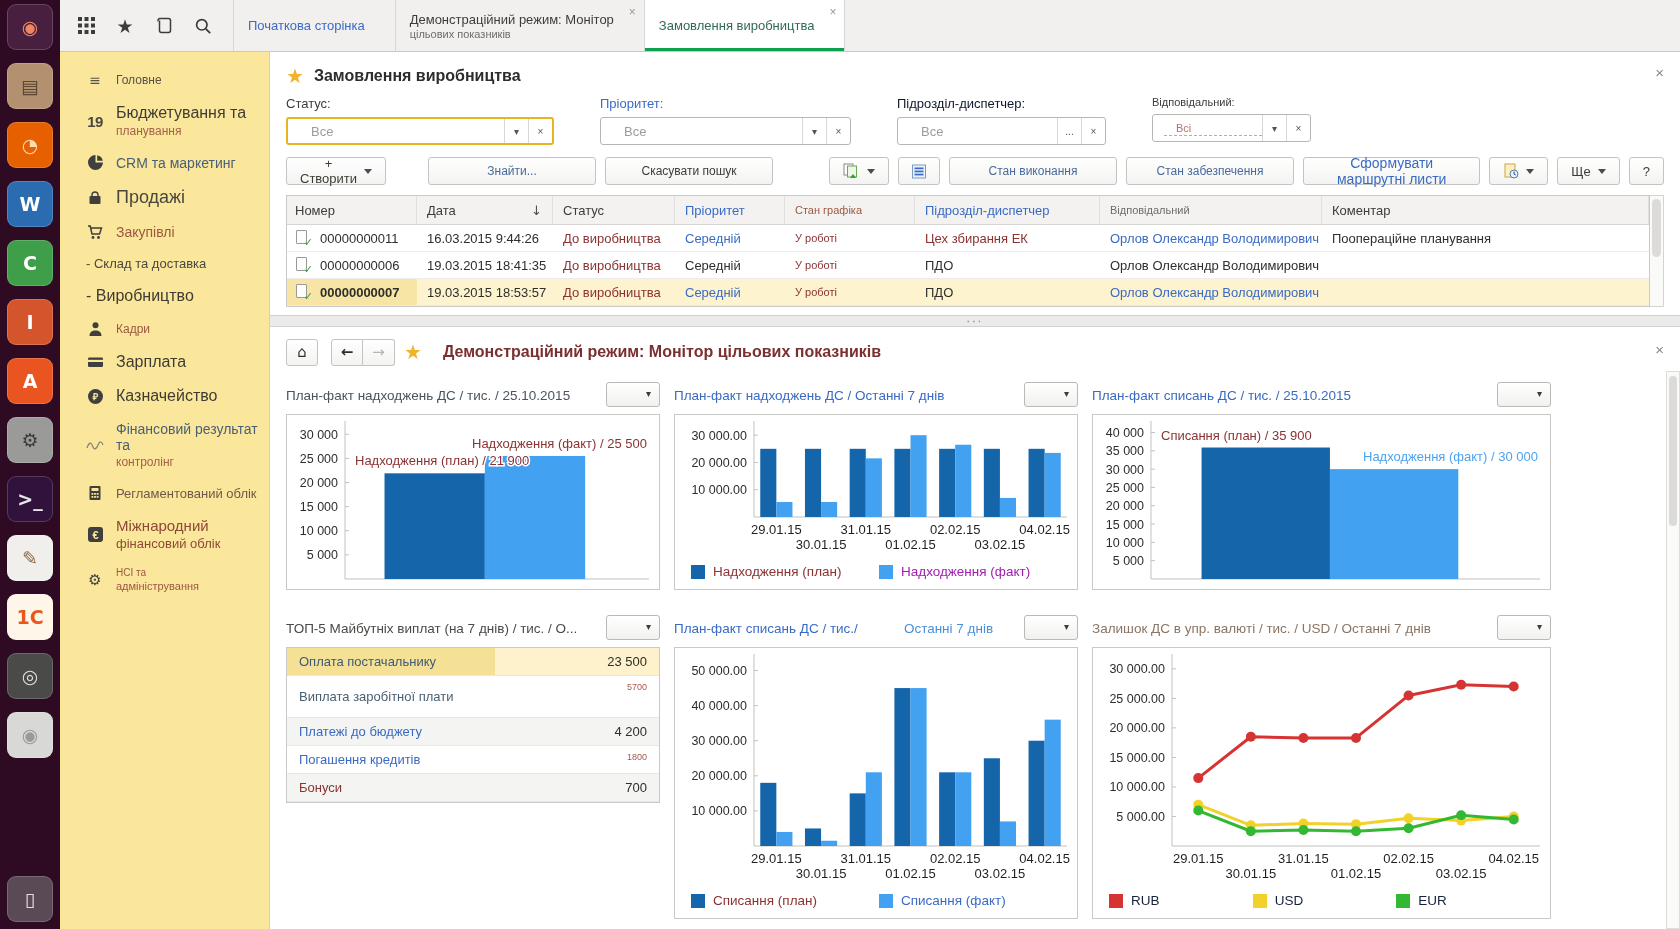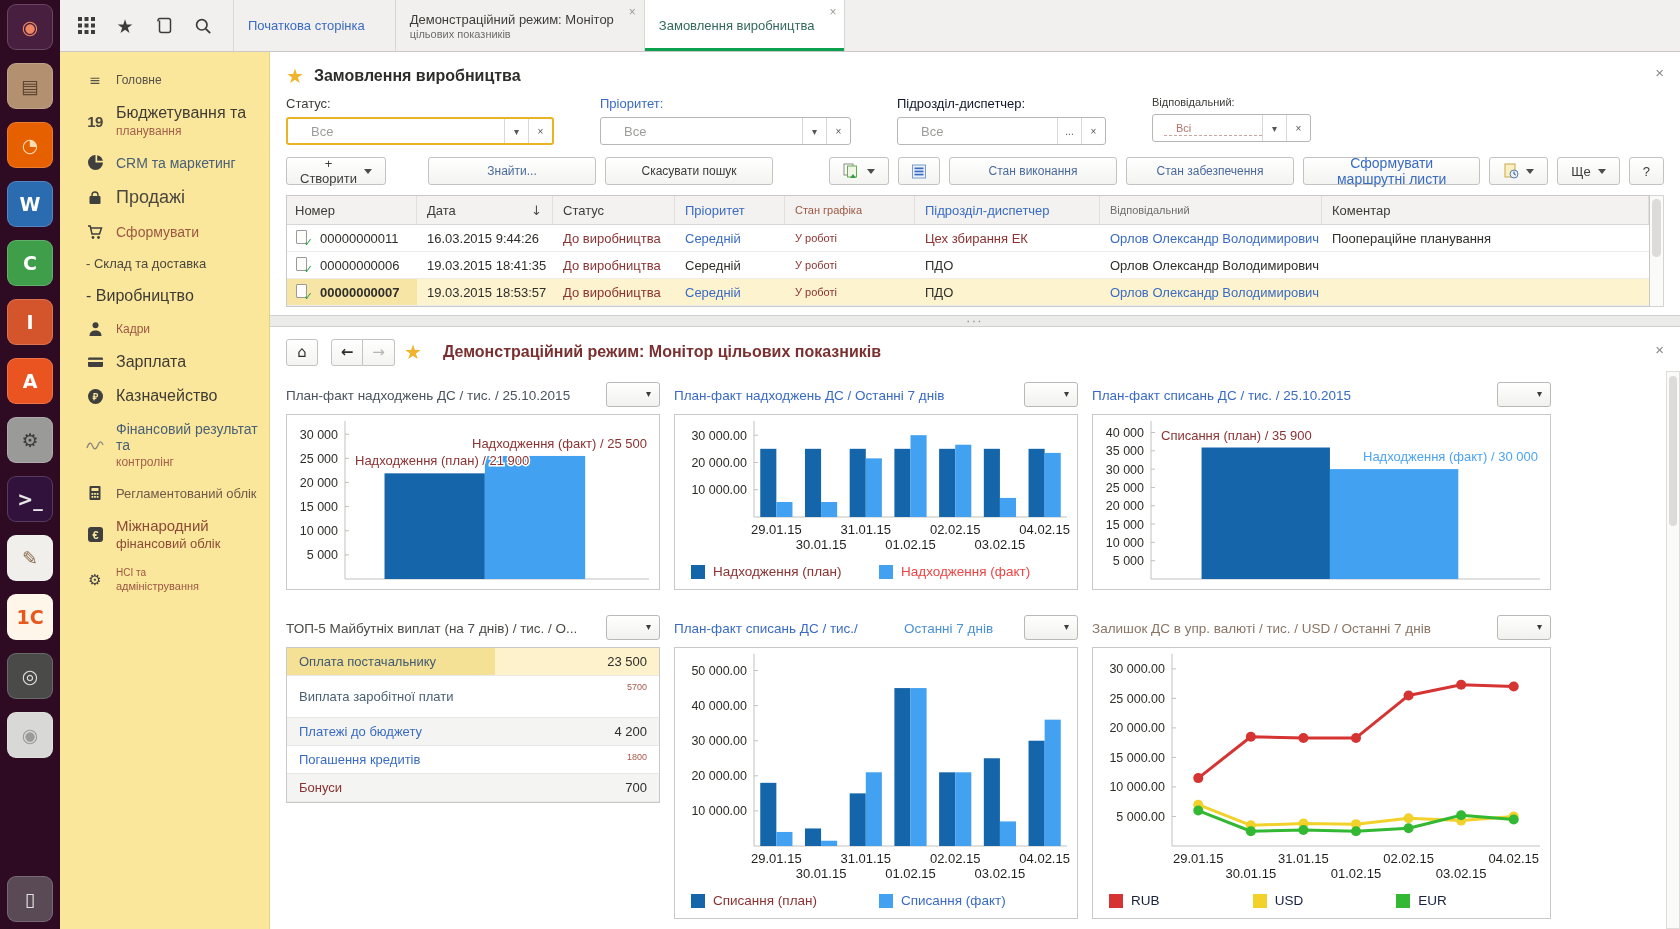--- a/index.html
+++ b/index.html
@@ -335,21 +335,21 @@
           </div>
           <div class="side-item">
             <span class="sicon">
               <svg width="17" height="16">
                 <path d="M1 2h2.2l1.8 8h7.5l2-6H4" fill="none" stroke="#3f3f3d" stroke-width="1.5"></path>
                 <circle cx="6" cy="13.5" r="1.4" fill="#3f3f3d"></circle>
                 <circle cx="11.5" cy="13.5" r="1.4" fill="#3f3f3d"></circle>
               </svg>
             </span>
             <div class="stext">
-              <div class="s-md-maroon">Сформувати</div>
+              <div class="s-md-maroon">Закупівлі</div>
             </div>
           </div>
           <div class="side-item">
             <div class="stext">
               <div class="s-sm">- Склад та доставка</div>
             </div>
           </div>
           <div class="side-item">
             <div class="stext">
               <div class="s-lg">- Виробництво</div>
@@ -697,21 +697,21 @@
                       <text x="324.9285714285714" y="134" text-anchor="middle" font-size="13" fill="#1f1f1d">03.02.15</text>
                       <text x="369.6428571428571" y="119" text-anchor="middle" font-size="13" fill="#1f1f1d">04.02.15</text>
                     </svg></div>
                   <div class="wlegend">
                     <span class="li">
                       <span class="sw" style="background: rgb(21, 101, 171);"></span>
                       <span style="color: rgb(139, 50, 50);">Надходження (план)</span>
                     </span>
                     <span class="li">
                       <span class="sw" style="background: rgb(66, 161, 240);"></span>
-                      <span style="color: #ef4444;">Надходження (факт)</span>
+                      <span style="color: #a21caf;">Надходження (факт)</span>
                     </span>
                   </div>
                 </div>
               </div>
               <div class="widget row1">
                 <div class="wtitle">
                   <div class="wtitle-text"><span style="color: rgb(58, 107, 196);">План-факт списань ДС / тис. / 25.10.2015</span></div>
                   <button class="wselect">
                     <span class="warr">▾</span>
                   </button>

